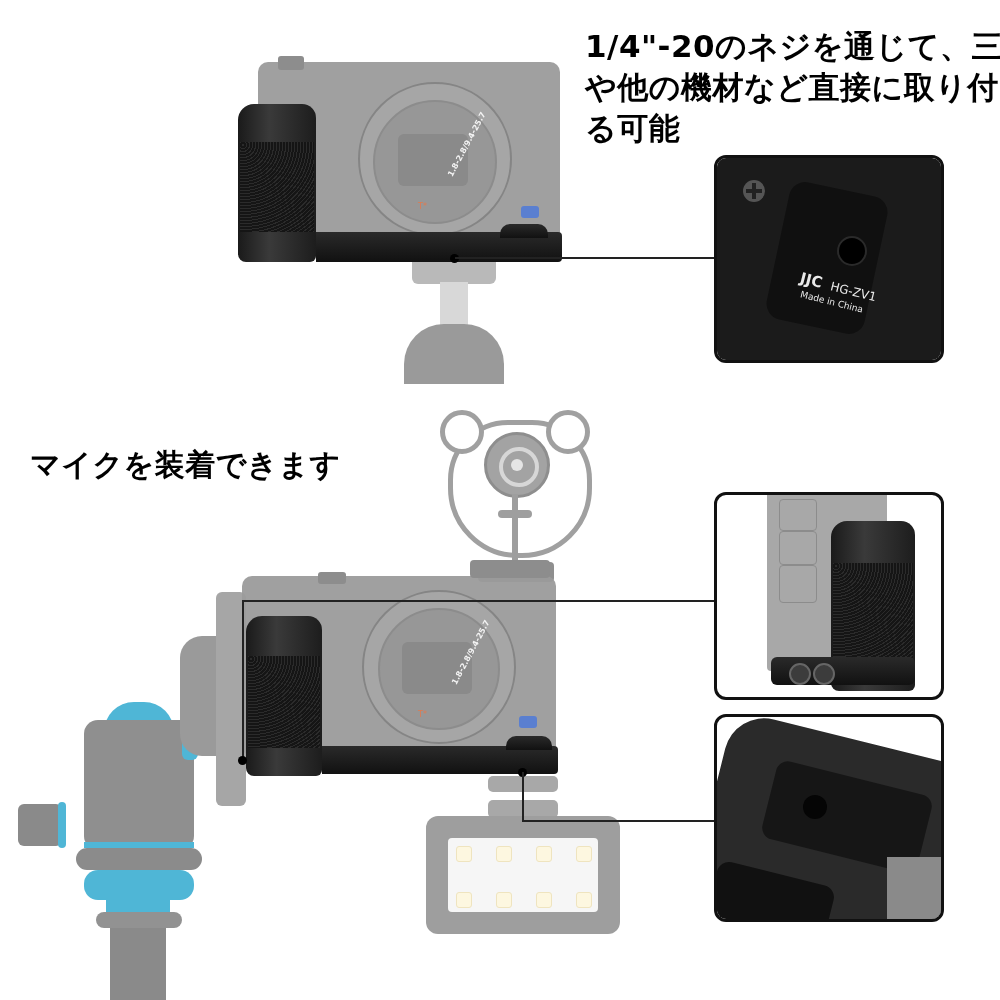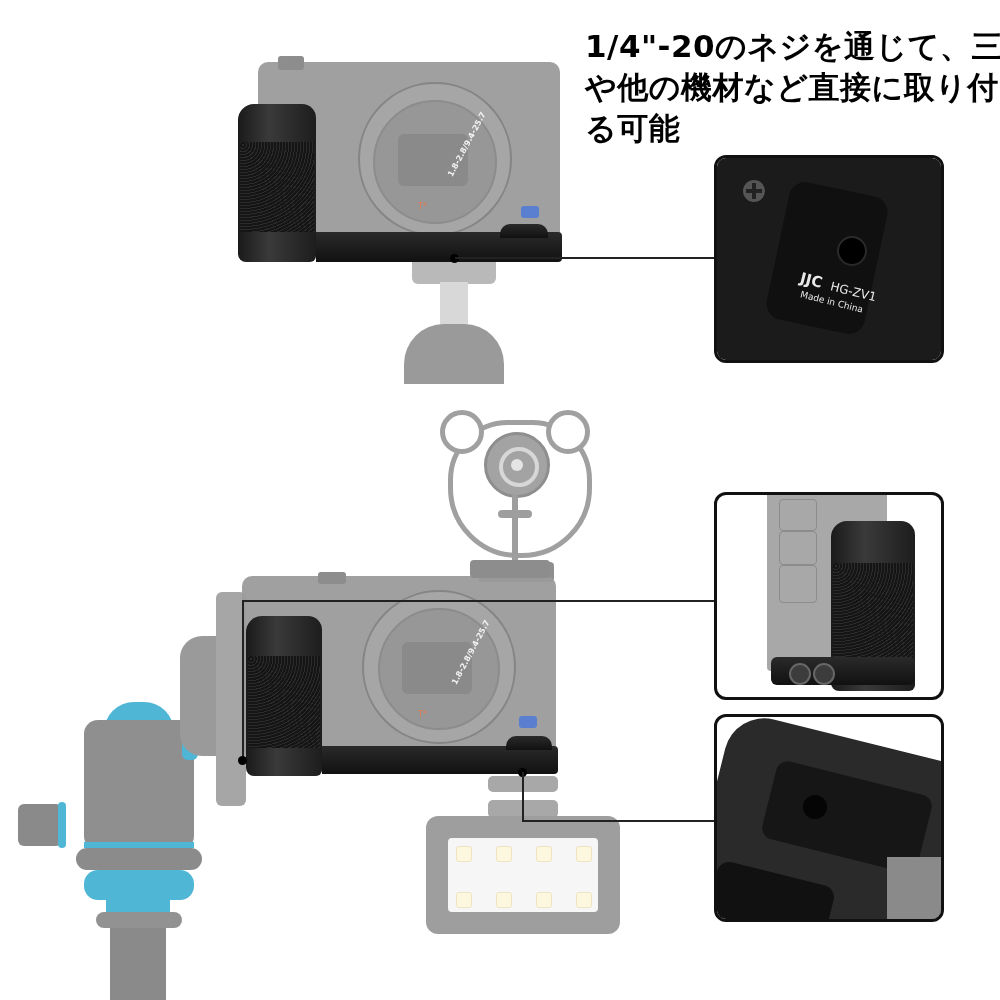--- a/index.html
+++ b/index.html
@@ -69,20 +69,21 @@
     <div class="abs" style="left:3px;top:9px;width:16px;height:4px;background:#222;"></div>
   </div>
   <div class="abs" style="left:86px;top:110px;transform:rotate(14deg);transform-origin:left top;">
     <span class="label-text" style="font-size:15px;font-weight:bold;">JJC</span>
     <span class="label-text" style="font-size:12px;margin-left:4px;">HG-ZV1</span>
     <div class="label-text" style="font-size:9px;margin-top:2px;margin-left:4px;">Made in China</div>
   </div>
 </div>
 
 <div class="caption cap-mid">
+  <span class="cap-line">マイクを装着できます</span>
 </div>
 
 <div class="abs" style="left:440px;top:410px;width:150px;height:170px;">
   <div class="abs" style="left:8px;top:10px;width:134px;height:128px;border:5px solid #a0a0a0;border-radius:60px 60px 70px 70px;"></div>
   <div class="abs" style="left:0;top:0;width:34px;height:34px;border:5px solid #a0a0a0;border-radius:50%;background:#fff;"></div>
   <div class="abs" style="left:106px;top:0;width:34px;height:34px;border:5px solid #a0a0a0;border-radius:50%;background:#fff;"></div>
   <div class="abs" style="left:44px;top:22px;width:60px;height:60px;border-radius:50%;background:#a3a3a3;border:3px solid #8e8e8e;">
     <div class="abs" style="left:12px;top:12px;width:32px;height:32px;border-radius:50%;border:4px solid #d7d7d7;"></div>
     <div class="abs" style="left:24px;top:24px;width:12px;height:12px;border-radius:50%;background:#e5e5e5;"></div>
   </div>

